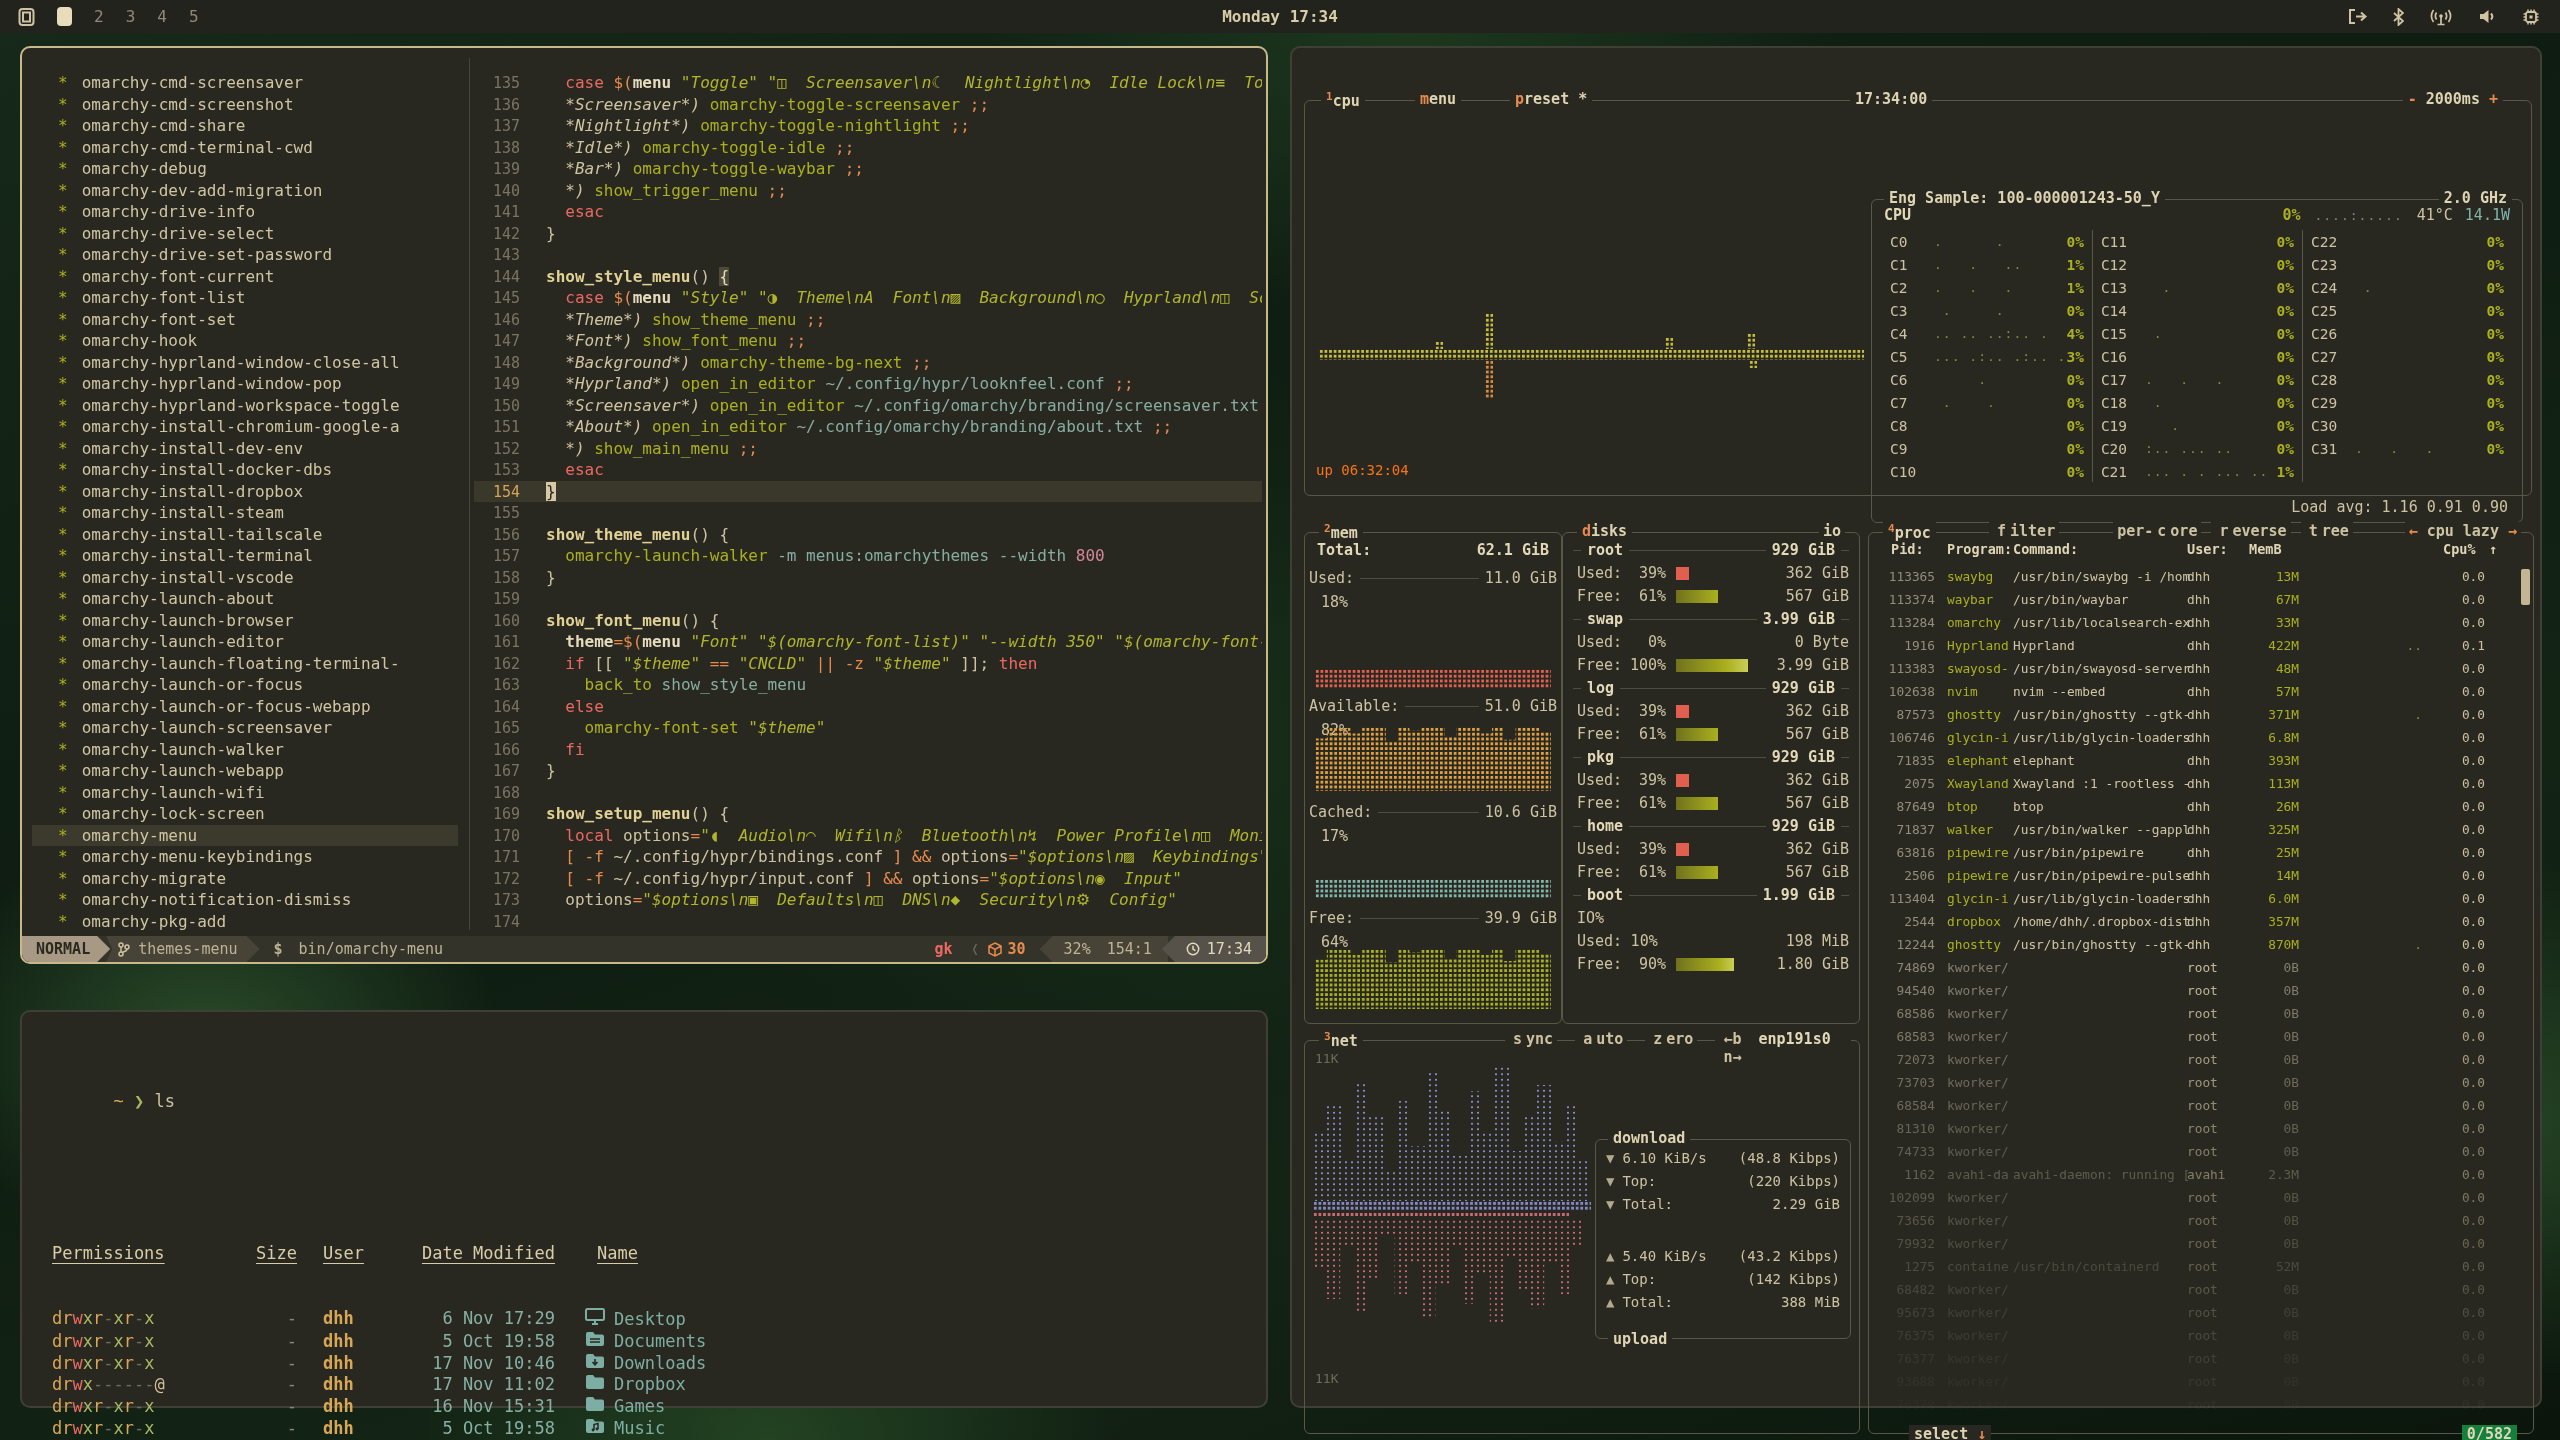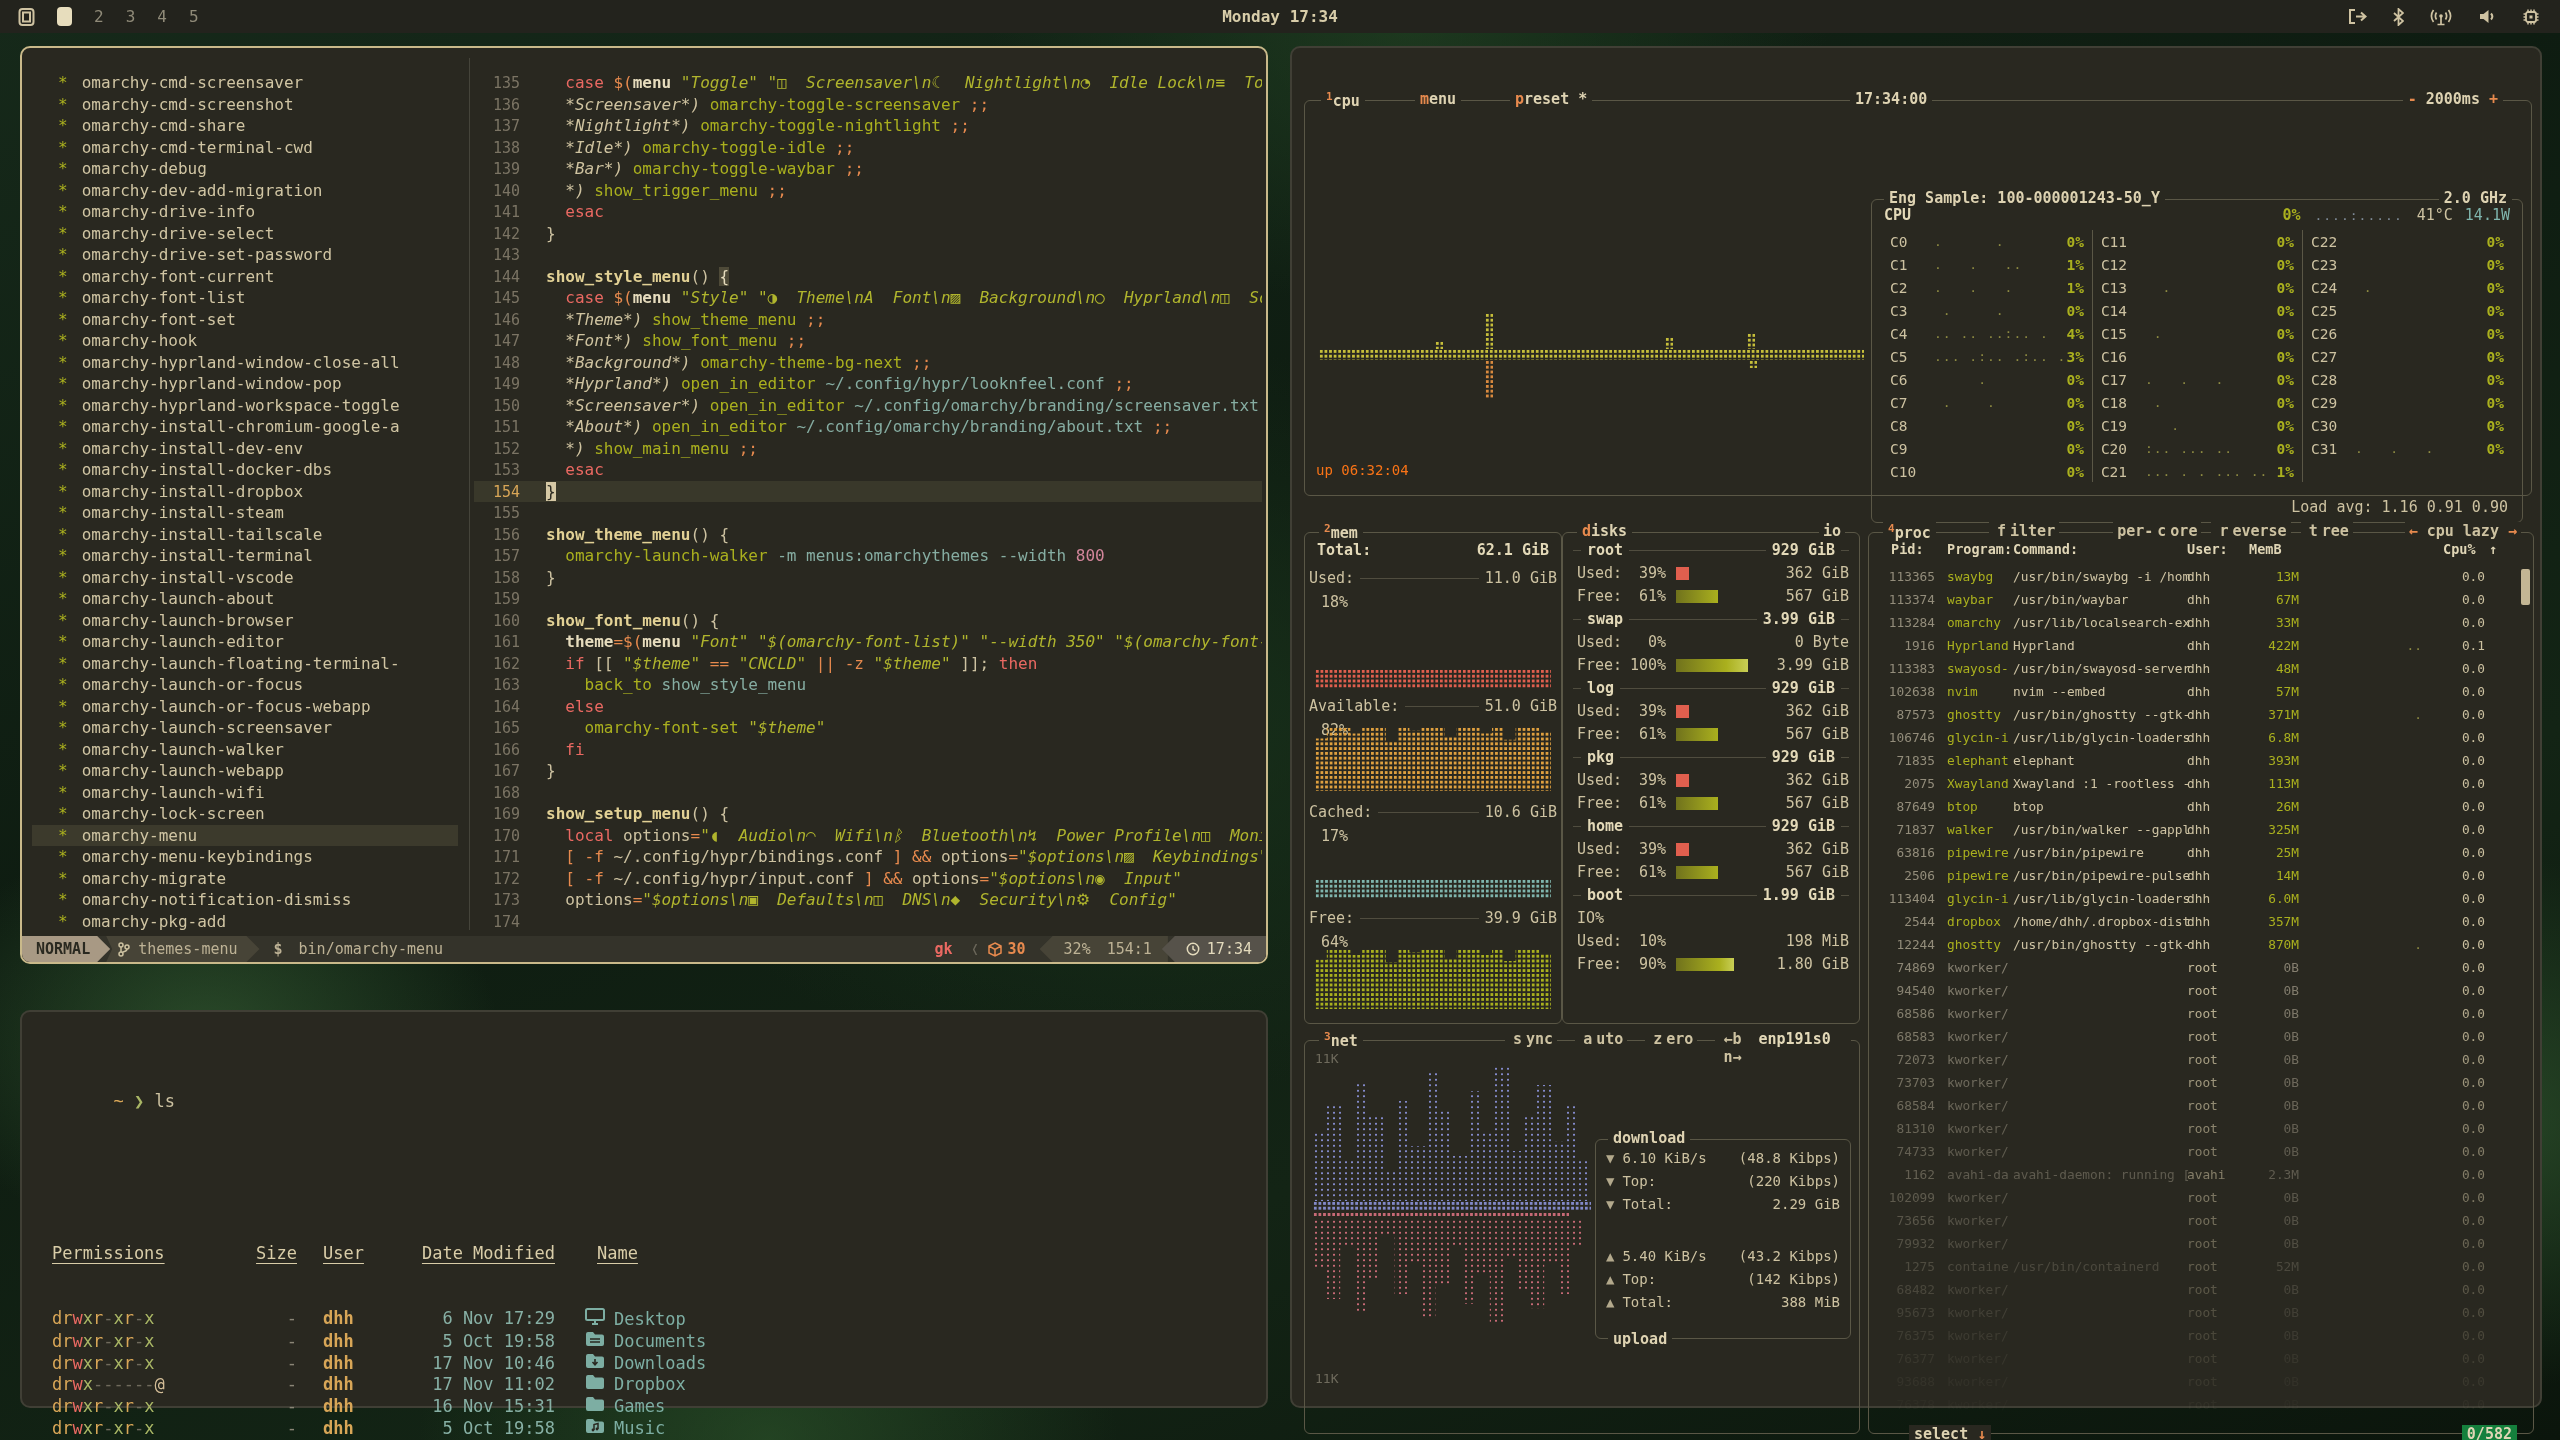--- a/index.html
+++ b/index.html
@@ -670,21 +670,21 @@
         <div class="disk-head" style="top: 353px;">
           <span class="lead" style="max-width:8px"></span>
           <span>boot</span>
           <span class="lead"></span>
           <span>1.99 GiB</span>
           <span class="lead" style="max-width:8px"></span>
         </div>
         <div class="disk-row" style="top: 376px;">IO%</div>
         <div class="disk-row" style="top: 399px;">
           <span>Used:</span>
-          <span style="width:44px;text-align:right;color:#cdc2a1">10%</span>
+          <span style="width:44px;text-align:center;color:#cdc2a1">10%</span>
           <span class="dv">198 MiB</span>
         </div>
         <div class="disk-row" style="top: 422px;">
           <span>Free:</span>
           <span style="width:44px;text-align:right;color:#cdc2a1">90%</span>
           <span class="meter m-bar56"></span>
           <span class="dv">1.80 GiB</span>
         </div>
       </div>
   </div>

